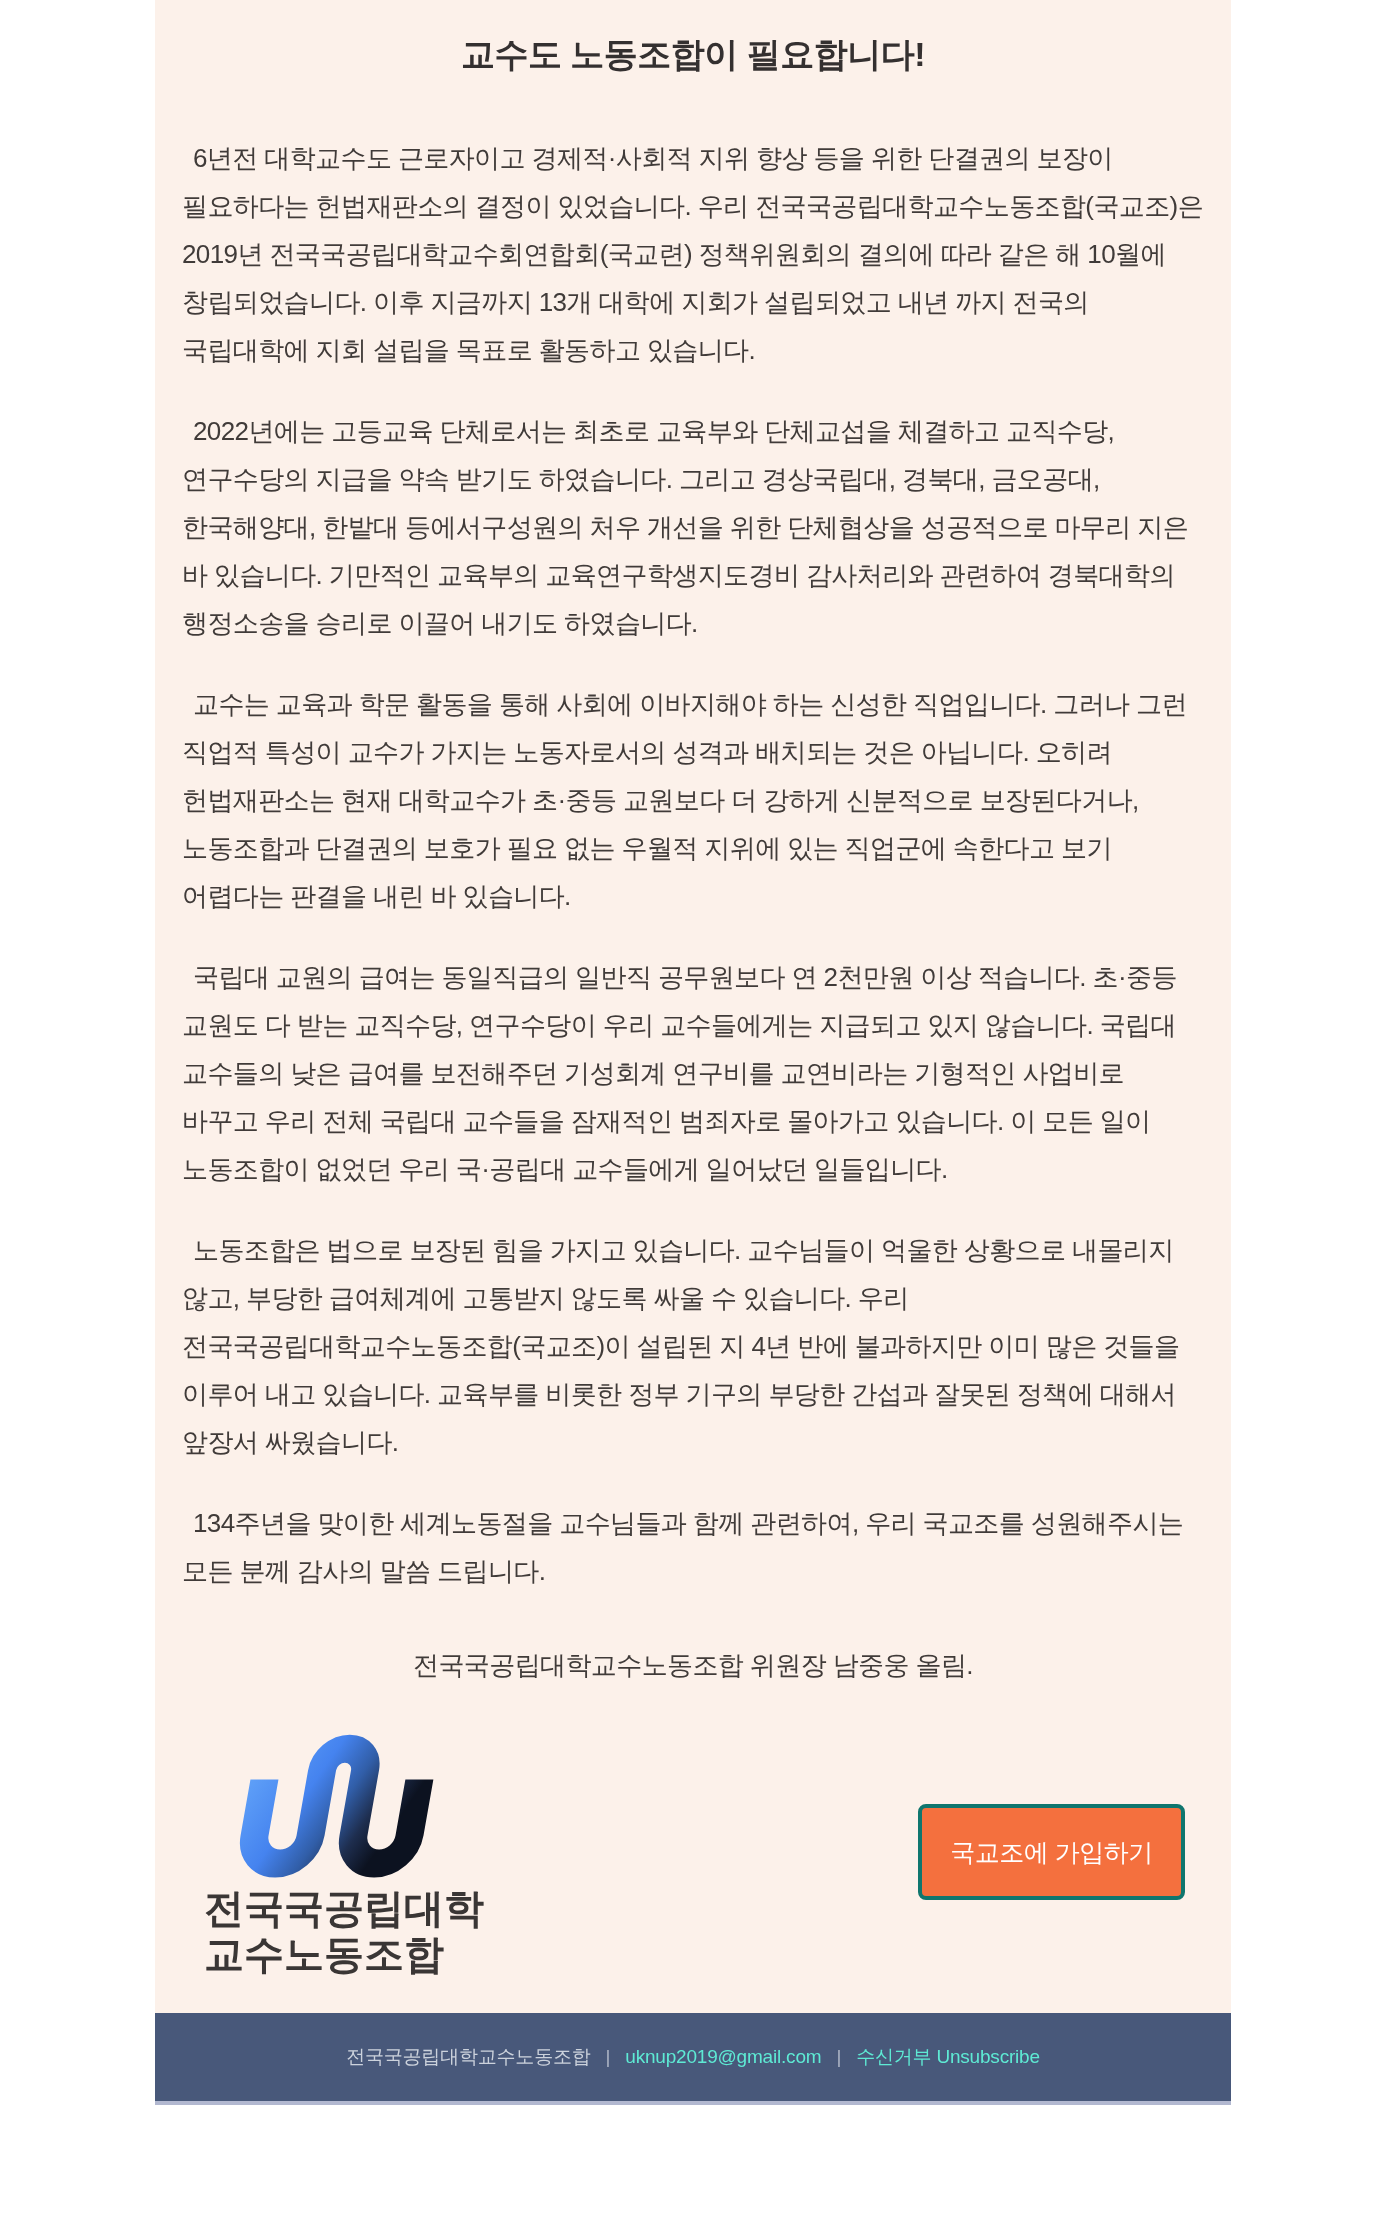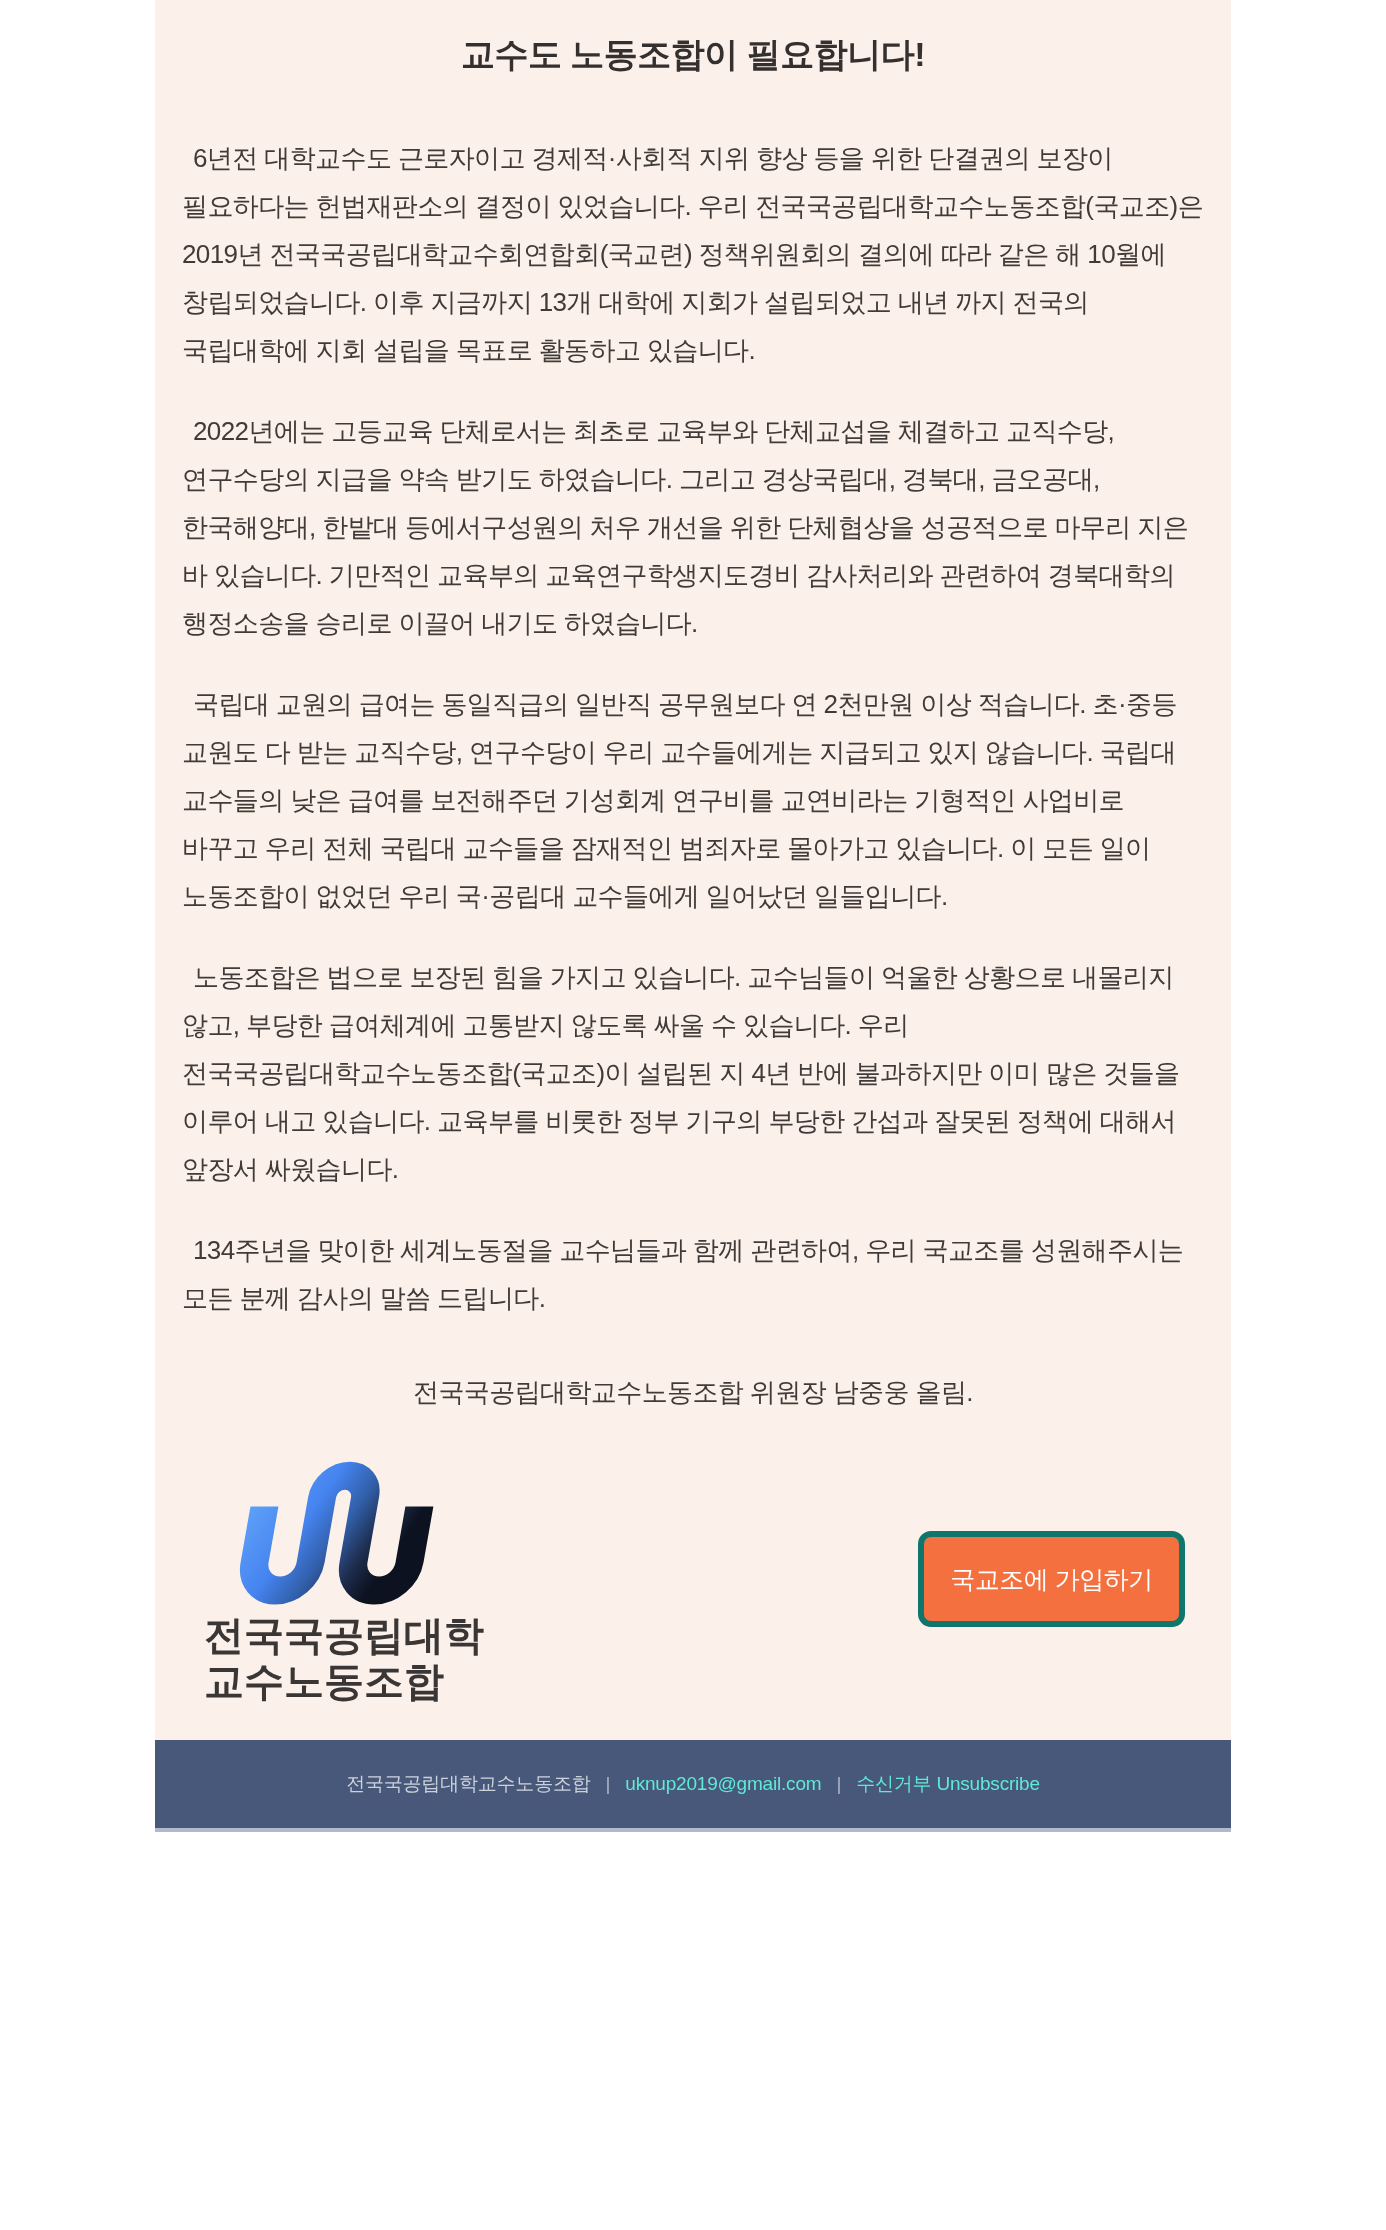--- a/index.html
+++ b/index.html
@@ -61,22 +61,22 @@
     line-height: 46px;
     font-weight: 700;
     color: #3a3635;
     letter-spacing: 0px;
   }
   .cta-button {
     box-sizing: border-box;
     width: 267px;
     height: 96px;
     background: #f4703e;
-    border: 6px solid #0f766e;
-    border-radius: 13px;
+    border: 4px solid #0f766e;
+    border-radius: 8px;
     color: #ffffff;
     font-size: 25px;
     letter-spacing: -0.5px;
     display: flex;
     align-items: center;
     justify-content: center;
     cursor: pointer;
     text-decoration: none;
     margin-bottom: 4px;
   }
@@ -103,20 +103,21 @@
 </style>
 </head>
 <body>
 
 <div class="card">
   <h1 class="title">교수도 노동조합이 필요합니다!</h1>
 
   <div class="body-text">
     <p>6년전 대학교수도 근로자이고 경제적·사회적 지위 향상 등을 위한 단결권의 보장이 필요하다는 헌법재판소의 결정이 있었습니다. 우리 전국국공립대학교수노동조합(국교조)은 2019년 전국국공립대학교수회연합회(국교련) 정책위원회의 결의에 따라 같은 해 10월에 창립되었습니다. 이후 지금까지 13개 대학에 지회가 설립되었고 내년 까지 전국의 국립대학에 지회 설립을 목표로 활동하고 있습니다.</p>
     <p>2022년에는 고등교육 단체로서는 최초로 교육부와 단체교섭을 체결하고 교직수당, 연구수당의 지급을 약속 받기도 하였습니다. 그리고 경상국립대, 경북대, 금오공대, 한국해양대, 한밭대 등에서구성원의 처우 개선을 위한 단체협상을 성공적으로 마무리 지은 바 있습니다. 기만적인 교육부의 교육연구학생지도경비 감사처리와 관련하여 경북대학의 행정소송을 승리로 이끌어 내기도 하였습니다.</p>
+    <p>교수는 교육과 학문 활동을 통해 사회에 이바지해야 하는 신성한 직업입니다. 그러나 그런 직업적 특성이 교수가 가지는 노동자로서의 성격과 배치되는 것은 아닙니다. 오히려 헌법재판소는 현재 대학교수가 초·중등 교원보다 더 강하게 신분적으로 보장된다거나, 노동조합과 단결권의 보호가 필요 없는 우월적 지위에 있는 직업군에 속한다고 보기 어렵다는 판결을 내린 바 있습니다.</p>
     <p>국립대 교원의 급여는 동일직급의 일반직 공무원보다 연 2천만원 이상 적습니다. 초·중등 교원도 다 받는 교직수당, 연구수당이 우리 교수들에게는 지급되고 있지 않습니다. 국립대 교수들의 낮은 급여를 보전해주던 기성회계 연구비를 교연비라는 기형적인 사업비로 바꾸고 우리 전체 국립대 교수들을 잠재적인 범죄자로 몰아가고 있습니다. 이 모든 일이 노동조합이 없었던 우리 국·공립대 교수들에게 일어났던 일들입니다.</p>
     <p>노동조합은 법으로 보장된 힘을 가지고 있습니다. 교수님들이 억울한 상황으로 내몰리지 않고, 부당한 급여체계에 고통받지 않도록 싸울 수 있습니다. 우리 전국국공립대학교수노동조합(국교조)이 설립된 지 4년 반에 불과하지만 이미 많은 것들을 이루어 내고 있습니다. 교육부를 비롯한 정부 기구의 부당한 간섭과 잘못된 정책에 대해서 앞장서 싸웠습니다.</p>
     <p>134주년을 맞이한 세계노동절을 교수님들과 함께 관련하여, 우리 국교조를 성원해주시는 모든 분께 감사의 말씀 드립니다.</p>
     <p class="closing">전국국공립대학교수노동조합 위원장 남중웅 올림.</p>
   </div>
 
   <div class="logo-row">
     <div class="logo-group">
       <svg class="logo-mark" width="210" height="154" viewBox="0 0 225 165" xmlns="http://www.w3.org/2000/svg">
         <defs>

